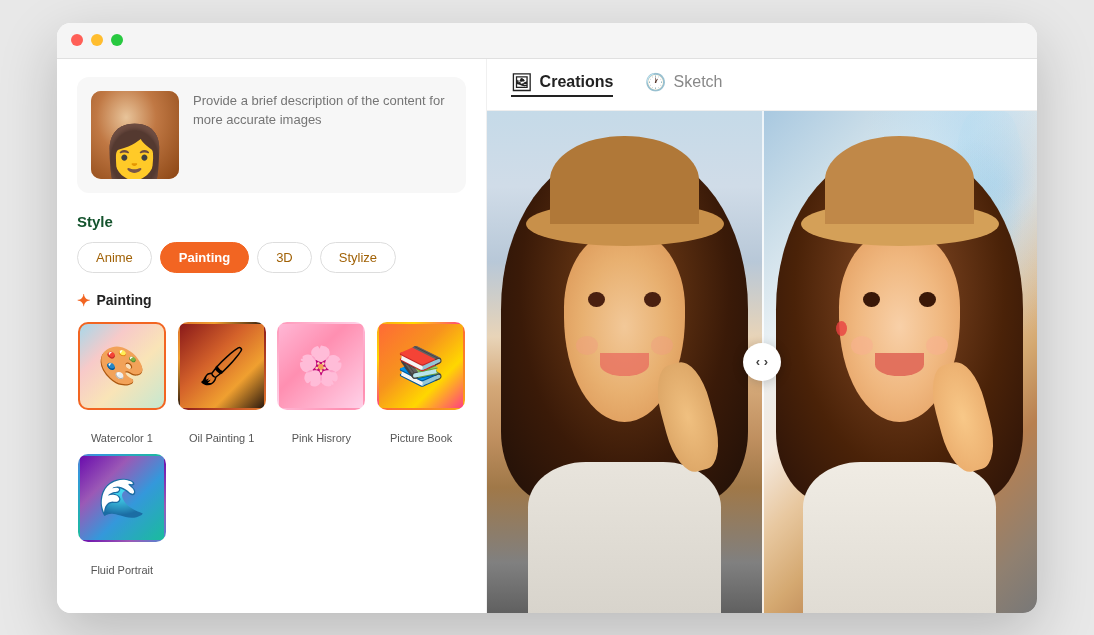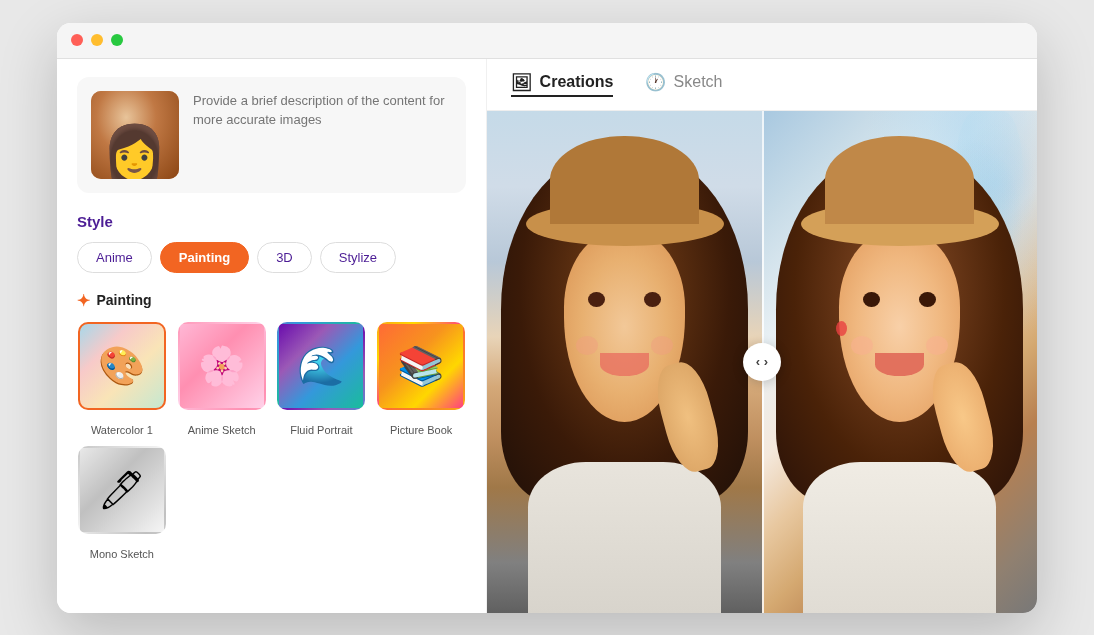--- a/index.html
+++ b/index.html
@@ -108,37 +108,37 @@
       color: #888;
       resize: none;
       font-family: inherit;
       line-height: 1.5;
     }
 
     
     .section-title {
       font-size: 15px;
       font-weight: 600;
-      color: #4c1d95;
+      color: #14532d;
       margin-bottom: 12px;
     }
 
     .style-buttons {
       display: flex;
       gap: 8px;
       margin-bottom: 18px;
     }
 
     .style-btn {
       padding: 7px 18px;
       border-radius: 20px;
       border: 1.5px solid #ddd;
       background: #fff;
       font-size: 13px;
-      color: #4c1d95;
+      color: #a16207;
       cursor: pointer;
       font-family: inherit;
     }
 
     .style-btn.active {
       background: #f26522;
       border-color: #f26522;
       color: #fff;
       font-weight: 600;
     }
@@ -161,21 +161,21 @@
     .style-grid {
       display: grid;
       grid-template-columns: repeat(4, 1fr);
       gap: 10px;
     }
 
     .style-item {
       display: flex;
       flex-direction: column;
       align-items: center;
-      gap: 14px;
+      gap: 22px;
       cursor: pointer;
     }
 
     .style-thumb {
       width: 88px;
       height: 88px;
       border-radius: 10px;
       overflow: hidden;
       border: 2px solid transparent;
       position: relative;
@@ -445,35 +445,35 @@
           <span>Painting</span>
         </div>
 
         <div class="style-grid">
 
           <div class="style-item">
             <div class="style-thumb thumb-watercolor1 selected"></div>
             <span class="style-label">Watercolor 1</span>
           </div>
           <div class="style-item">
+            <div class="style-thumb thumb-oil1"></div>
+            <span class="style-label">Oil Painting 1</span>
+          </div>
+          <div class="style-item">
             <div class="style-thumb thumb-pink"></div>
-            <span class="style-label">Anime Sketch</span>
-          </div>
-
+            <span class="style-label">Pink Hisrory</span>
+          </div>
+
+          <div class="style-item">
+            <div class="style-thumb thumb-picbook"></div>
+            <span class="style-label">Picture Book</span>
+          </div>
           <div class="style-item">
             <div class="style-thumb thumb-fluid"></div>
             <span class="style-label">Fluid Portrait</span>
-          </div>
-          <div class="style-item">
-            <div class="style-thumb thumb-picbook"></div>
-            <span class="style-label">Picture Book</span>
-          </div>
-          <div class="style-item">
-            <div class="style-thumb thumb-mono"></div>
-            <span class="style-label">Mono Sketch</span>
           </div>
         </div>
 
       </div>
     </div>
 
     <div class="right-panel">
 
       <div class="tabs-bar">
         <div class="tab-item active">

